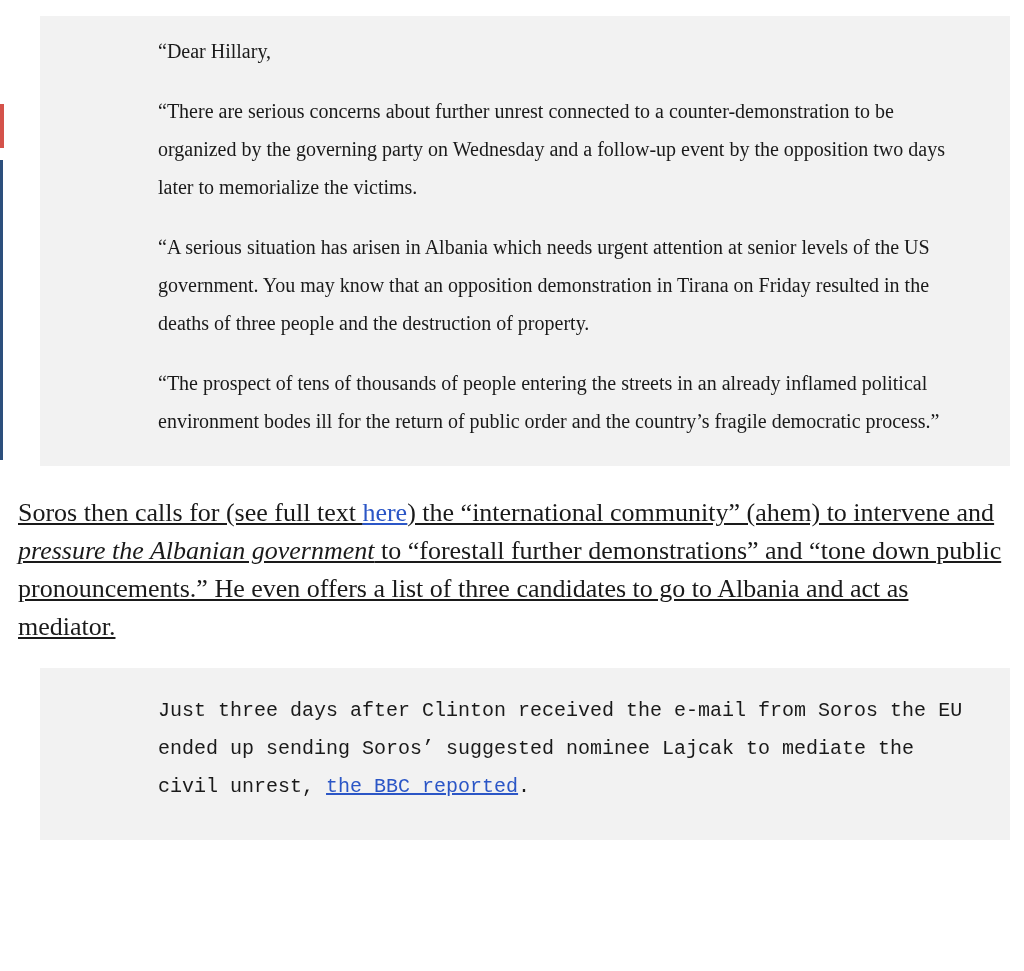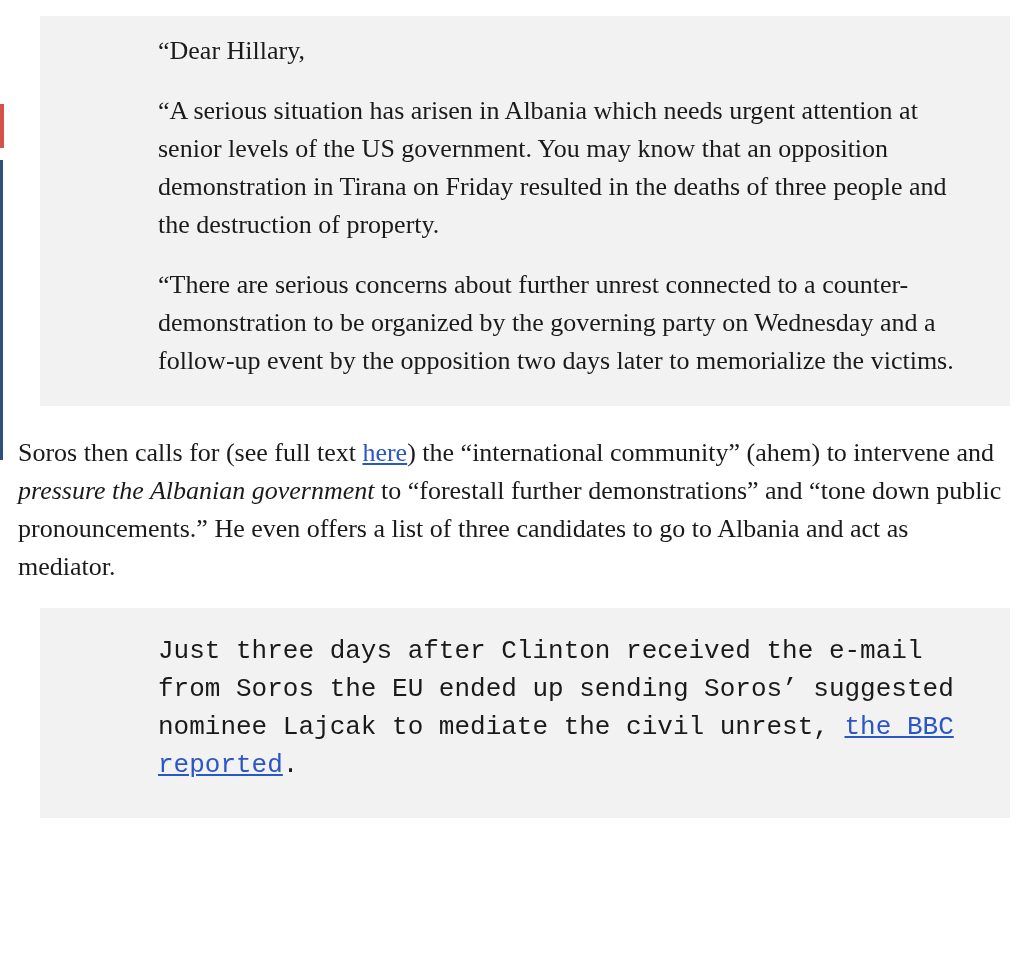--- a/index.html
+++ b/index.html
@@ -47,21 +47,21 @@
     padding: 0;
   }
 
   .blockquote {
     background: #f2f2f2;
     padding: 18px 52px 22px 118px;
     box-sizing: border-box;
   }
   .blockquote p {
     margin: 0 0 20px 0;
-    font-size: 26px;
+    font-size: 20px;
     line-height: 38px;
   }
   .blockquote p:last-child {
     margin-bottom: 4px;
   }
 
   .quote-1 {
     width: 970px;
     padding-top: 16px;
     padding-right: 40px;
@@ -74,20 +74,21 @@
     padding: 0 18px 0 18px;
     box-sizing: border-box;
   }
   .body-text p {
     margin: 22px 0 0 0;
     font-size: 26px;
     line-height: 38px;
   }
   .para-after-quote {
     margin-top: 28px !important;
+    text-decoration: underline;
   }
 
   a.link {
     color: #2b56c6;
     text-decoration: underline;
   }
   a.link-dark {
     color: #2b56c6;
     text-decoration: underline;
   }
@@ -112,22 +113,23 @@
 
 <div class="edge-marks">
   <div class="edge-mark-red"></div>
   <div class="edge-mark-blue"></div>
 </div>
 
 <div class="page">
 
   <blockquote class="blockquote quote-1">
     <p>“Dear Hillary,</p>
+    <p>“There are serious concerns about further unrest connected to a counter-demonstration to be organized by the governing party on Wednesday and a follow-up event by the opposition two days later to memorialize the victims.</p>
     <p>“A serious situation has arisen in Albania which needs urgent attention at senior levels of the US government. You may know that an opposition demonstration in Tirana on Friday resulted in the deaths of three people and the destruction of property.</p>
-    <p>“There are serious concerns about further unrest connected to a counter-demonstration to be organized by the governing party on Wednesday and a follow-up event by the opposition two days later to memorialize the victims.</p>
+    <p>“The prospect of tens of thousands of people entering the streets in an already inflamed political environment bodes ill for the return of public order and the country’s fragile democratic process.”</p>
   </blockquote>
 
   <div class="body-text">
     <p class="para-after-quote"><span>Soros then calls for (see full text </span><a class="link" href="#">here</a><span>) the “international community” (ahem) to intervene and </span><em>pressure the Albanian government</em><span> to “forestall further demonstrations” and “tone down public pronouncements.”  He even offers a list of three candidates to go to Albania and act as mediator.</span></p>
 
   </div>
 
   <blockquote class="blockquote quote-2">
     <p><span>Just three days after Clinton received the e-mail from Soros the EU ended up sending Soros’ suggested nominee Lajcak to mediate the civil unrest, </span><a class="link-dark" href="#">the BBC reported</a><span>.</span></p>
   </blockquote>

